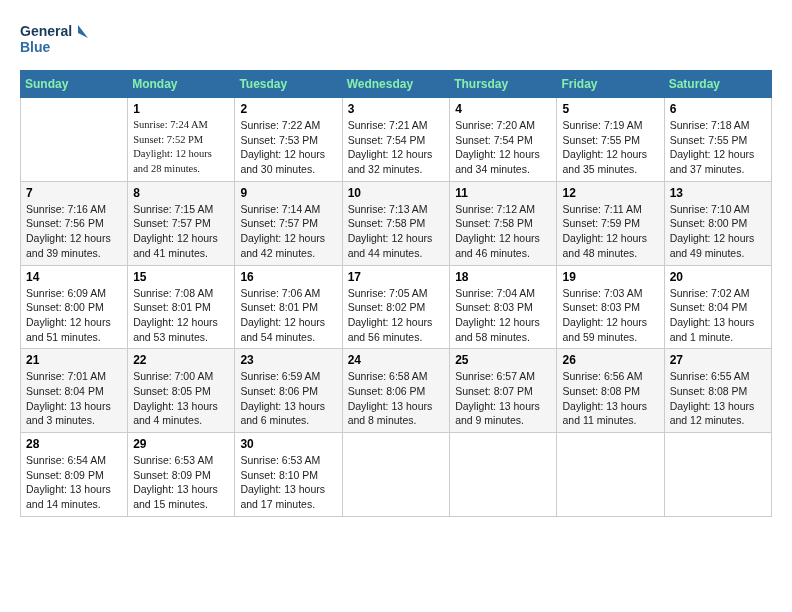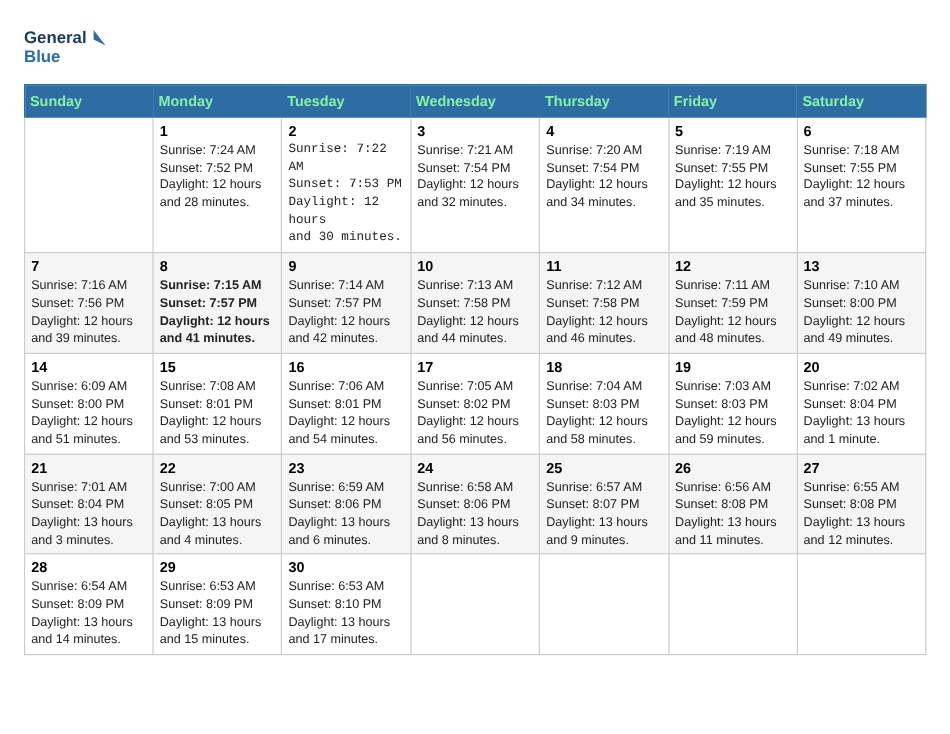--- a/index.html
+++ b/index.html
@@ -99,28 +99,28 @@
         <th>Thursday</th>
         <th>Friday</th>
         <th>Saturday</th>
       </tr>
   </thead>
   <tbody id="calendar-body">
       <tr>
         <td class="empty-cell"></td>
         <td>
           <div class="day-number">1</div>
-          <div class="cell-info" style="white-space: pre-line;">Sunrise: 7:24 AM
+          <div class="cell-info" style="white-space: pre-line; font-family: Liberation Serif, serif;">Sunrise: 7:24 AM
 Sunset: 7:52 PM
 Daylight: 12 hours
 and 28 minutes.</div>
         </td>
         <td>
           <div class="day-number">2</div>
-          <div class="cell-info" style="white-space: pre-line; font-family: Liberation Mono, monospace;">Sunrise: 7:22 AM
+          <div class="cell-info" style="white-space: pre-line;">Sunrise: 7:22 AM
 Sunset: 7:53 PM
 Daylight: 12 hours
 and 30 minutes.</div>
         </td>
         <td>
           <div class="day-number">3</div>
           <div class="cell-info" style="white-space: pre-line;">Sunrise: 7:21 AM
 Sunset: 7:54 PM
 Daylight: 12 hours
 and 32 minutes.</div>
@@ -150,21 +150,21 @@
       <tr>
         <td>
           <div class="day-number">7</div>
           <div class="cell-info" style="white-space: pre-line;">Sunrise: 7:16 AM
 Sunset: 7:56 PM
 Daylight: 12 hours
 and 39 minutes.</div>
         </td>
         <td>
           <div class="day-number">8</div>
-          <div class="cell-info" style="white-space: pre-line; font-weight: bold;">Sunrise: 7:15 AM
+          <div class="cell-info" style="white-space: pre-line;">Sunrise: 7:15 AM
 Sunset: 7:57 PM
 Daylight: 12 hours
 and 41 minutes.</div>
         </td>
         <td>
           <div class="day-number">9</div>
           <div class="cell-info" style="white-space: pre-line;">Sunrise: 7:14 AM
 Sunset: 7:57 PM
 Daylight: 12 hours
 and 42 minutes.</div>

